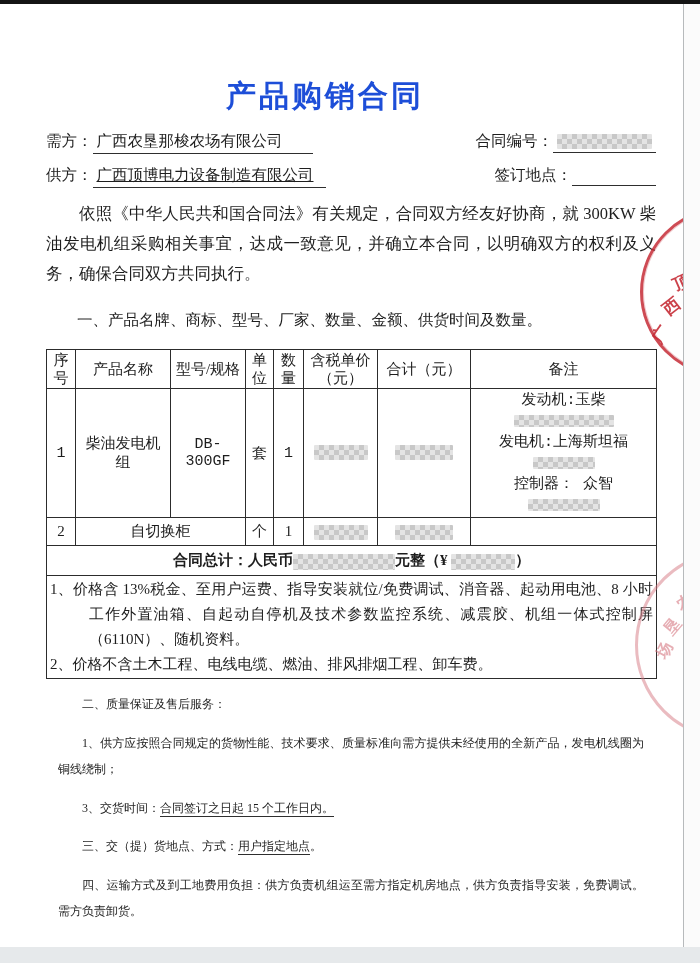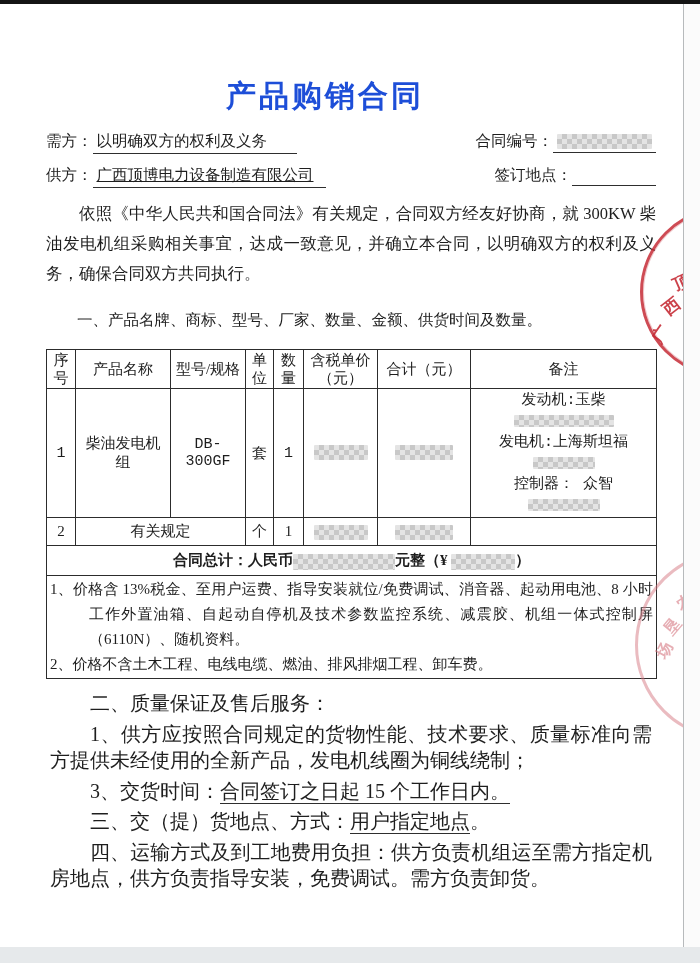--- a/index.html
+++ b/index.html
@@ -59,21 +59,21 @@
   tr.row-1 td { height:62px;font-family:Liberation Mono, monospace; }
   tr.row-2 td { height:25px; }
   td.remark-cell { text-align:left; font-size:14.5px; line-height:21px; padding-left:4px; }
   td.total-cell  { height:27px; font-weight:bold; font-size:15.5px; }
   td.notes-cell  { text-align:left; padding:3px 5px 4px 5px;margin-left:16px; }
   p.note { margin:0; font-size:15px; line-height:25px; text-align:justify; }
   p.note.hang { padding-left:2.6em; text-indent:-2.6em; }
 
   .body-sections { margin-top:11px; }
   .body-sections p {
-    margin:4px; font-size:20px; line-height:26.5px;
+    margin:12px; font-size:12px; line-height:26.5px;
     text-indent:2em; text-align:justify;font-family:Liberation Serif, serif;
   }
   .u-span { border-bottom:1.5px solid #2e2e2e; padding-bottom:1px; }
 
   .stamp { position:absolute; pointer-events:none; }
   .stamp-ring { position:absolute; inset:0; border-radius:50%; }
   .stamp .sc { position:absolute; font-weight:bold; font-size:17px; }
   .stamp-top { left:640px; top:203px; width:170px; height:170px; }
   .stamp-top .stamp-ring { border:3.5px solid rgba(197,44,54,.85); box-shadow:inset 0 0 0 1px rgba(197,44,54,.25); }
   .stamp-top .sc { color:rgba(197,44,54,.9); }
@@ -94,21 +94,21 @@
 <div class="scan-top"></div>
 
 <div class="paper">
   <div class="content">
 
     <div class="doc-title">产品购销合同</div>
 
     <div class="party-block">
       <div class="party-left">
         <div class="party-row">
-          <span>需方：</span><span class="uline buyer">以明确双方的权利及义务</span>
+          <span>需方：</span><span class="uline buyer">广西农垦那梭农场有限公司</span>
         </div>
         <div class="party-row">
           <span>供方：</span><span class="uline supplier">广西顶博电力设备制造有限公司</span>
         </div>
       </div>
       <div class="party-right">
         <div class="party-row">
           <span>合同编号：</span><span class="uline"><span class="mosaic mz-contract"></span></span>
         </div>
         <div class="party-row">
@@ -152,21 +152,21 @@
         <td><span class="mosaic mz-price"></span></td>
         <td><span class="mosaic mz-sum"></span></td>
         <td class="remark-cell">
           <div><span>发动机:玉柴</span> <span class="mosaic mz-rk1"></span></div>
           <div><span>发电机:上海斯坦福</span> <span class="mosaic mz-rk2"></span></div>
           <div><span>控制器： 众智</span> <span class="mosaic mz-rk3"></span></div>
         </td>
       </tr>
       <tr class="row-2">
         <td>2</td>
-        <td colspan="2">有关规定</td>
+        <td colspan="2">自切换柜</td>
         <td>个</td>
         <td>1</td>
         <td><span class="mosaic mz-price"></span></td>
         <td><span class="mosaic mz-sum"></span></td>
         <td></td>
       </tr>
       <tr>
         <td colspan="8" class="total-cell">
           <span>合同总计：人民币</span><span class="mosaic mz-amt-cn"></span><span>元整（¥</span> <span class="mosaic mz-amt-num"></span><span>）</span>
         </td>

